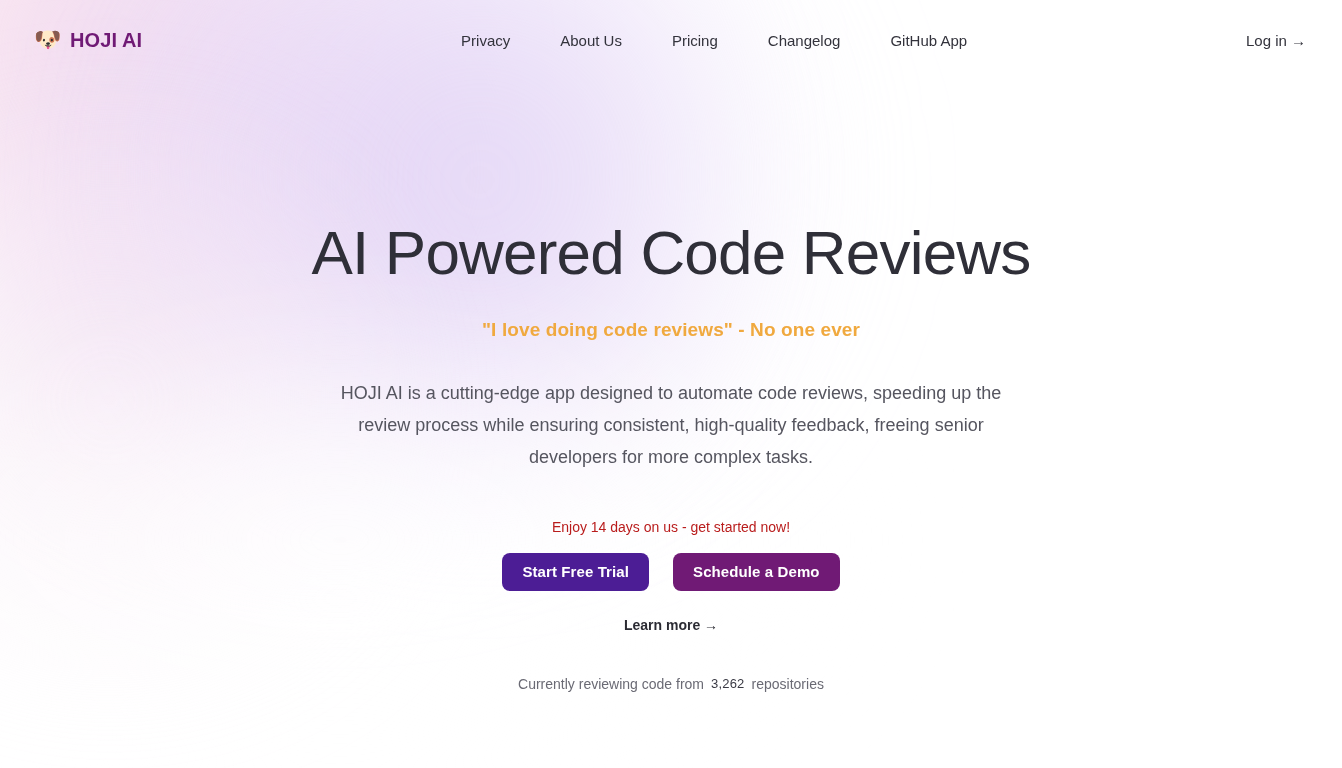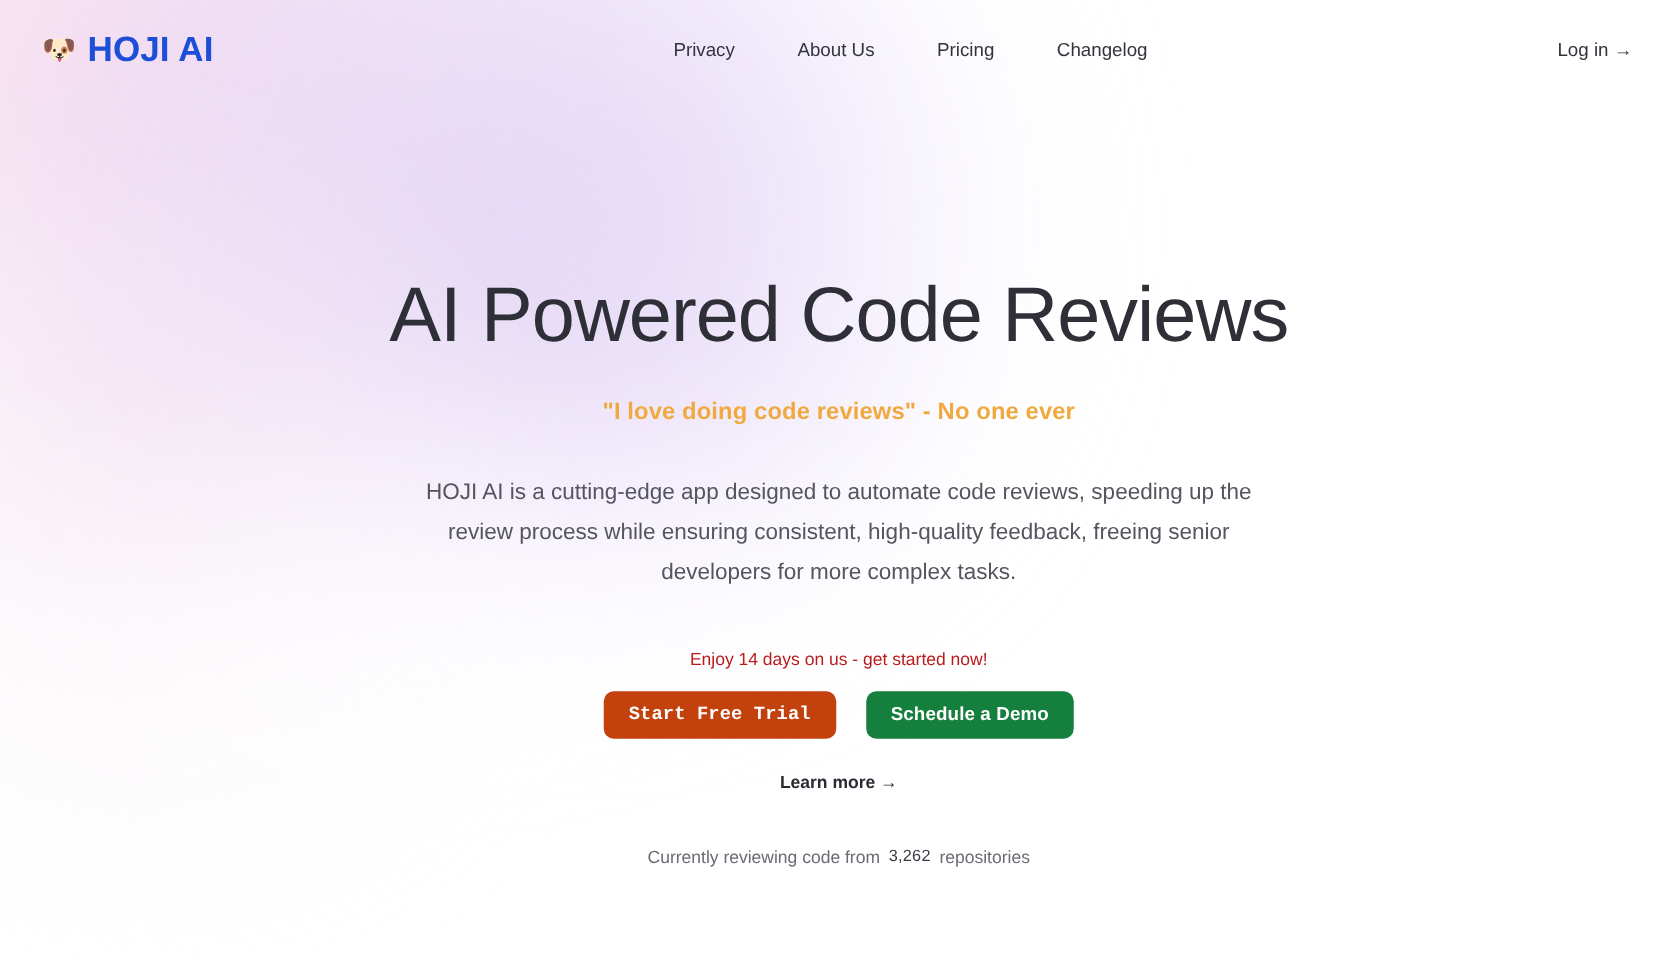--- a/index.html
+++ b/index.html
@@ -107,24 +107,24 @@
     flex: 0 0 auto;
   }
   .brand-mark {
     font-size: 22px;
     line-height: 1;
     display: inline-block;
     width: 26px;
     text-align: center;
   }
   .brand-name {
-    font-size: 28px;
+    font-size: 20px;
     font-weight: 700;
     letter-spacing: .1px;
-    color: #1d4ed8;
+    color: #701a75;
   }
 
   .main-nav {
     flex: 1 1 auto;
     display: flex;
     justify-content: center;
     align-items: center;
     gap: 0;
     margin-left: 40px;
   }
@@ -196,22 +196,22 @@
     padding: 0 20px;
     border: none;
     border-radius: 8px;
     font-family: "Liberation Sans", sans-serif;
     font-size: 15px;
     font-weight: 700;
     color: #ffffff;
     cursor: pointer;
     letter-spacing: .1px;
   }
-  .cta-primary   { background: #c2410c; font-family: Liberation Mono, monospace; }
-  .cta-secondary { background: #15803d; }
+  .cta-primary   { background: #4c1d95; }
+  .cta-secondary { background: #701a75; }
 
   #learn-more {
     display: inline-block;
     margin-top: 26px;
     font-size: 14px;
     font-weight: 700;
     color: #2b2b33;
     text-decoration: none;
     text-align: center;
   }
@@ -249,20 +249,21 @@
     <a class="brand" href="#">
       <span class="brand-mark">🐶</span>
       <span class="brand-name">HOJI AI</span>
     </a>
 
     <nav class="main-nav">
       <a class="nav-link" href="#">Privacy</a>
       <a class="nav-link" href="#">About Us</a>
       <a class="nav-link" href="#">Pricing</a>
       <a class="nav-link" href="#">Changelog</a>
+      <a class="nav-link" href="#">GitHub App</a>
     </nav>
 
     <a class="login-link" href="#">Log in →</a>
 
   </header>
 
   <main id="hero">
 
     <h1 id="hero-title">AI Powered Code Reviews</h1>
 

